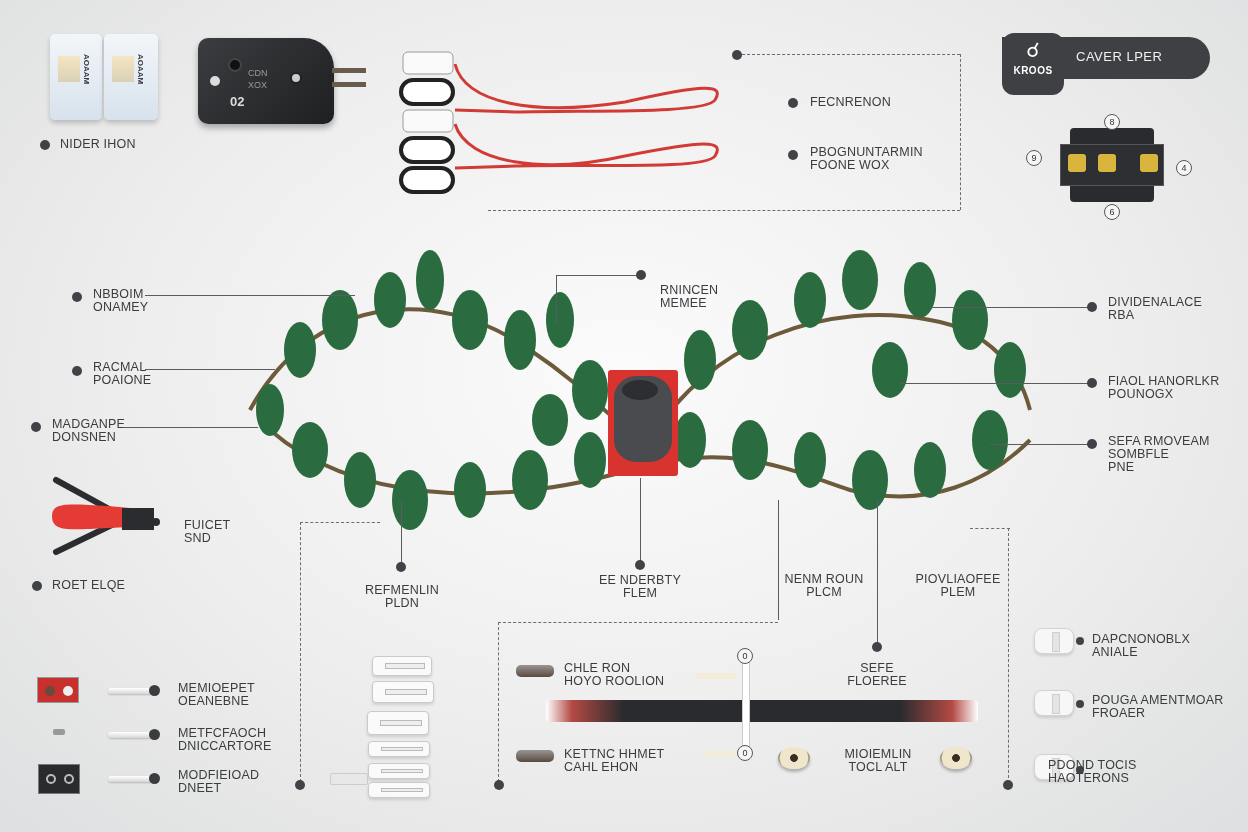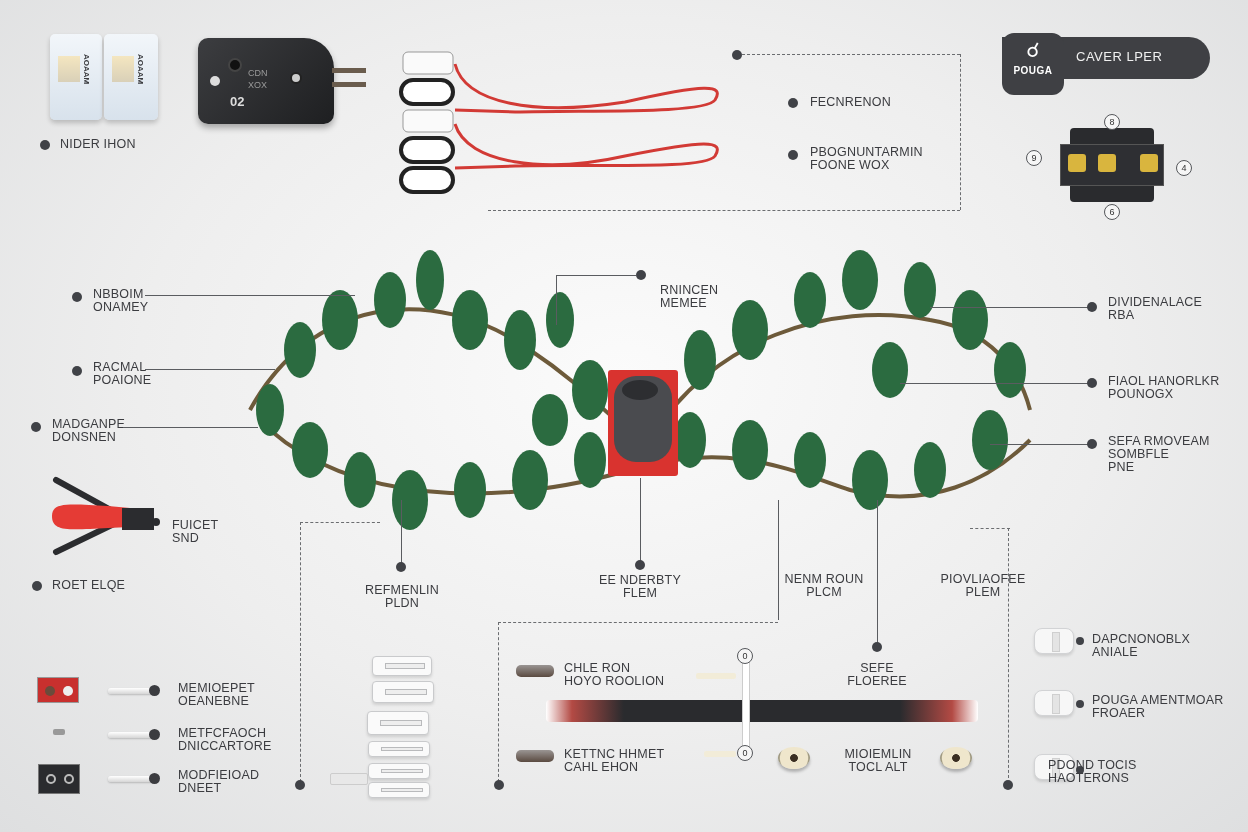--- a/index.html
+++ b/index.html
@@ -74,21 +74,21 @@
 <div class="dash-h" style="left:488px;top:210px;width:472px"></div>
 <div class="dot" style="left:788px;top:98px"></div>
 <div class="lbl" style="left:810px;top:96px">FECNRENON</div>
 <div class="dot" style="left:788px;top:150px"></div>
 <div class="lbl" style="left:810px;top:146px">PBOGNUNTARMIN
 FOONE WOX</div>
 
 <div class="badge"></div>
 <div class="badge-icon">
   <div class="sym">☌</div>
-  <div class="cap">POUGA</div>
+  <div class="cap">KROOS</div>
 </div>
 <div class="badge-text">CAVER LPER</div>
 
 <div class="abs" style="left:1060px;top:128px;width:104px;height:74px">
   <div class="abs" style="left:10px;top:0;width:84px;height:74px;background:#2a2b2e;border-radius:4px"></div>
   <div class="abs" style="left:0;top:16px;width:104px;height:42px;background:#2e2f33;border:1px solid #555"></div>
   <div class="abs" style="left:8px;top:26px;width:18px;height:18px;background:#d9b53e;border-radius:3px"></div>
   <div class="abs" style="left:38px;top:26px;width:18px;height:18px;background:#d9b53e;border-radius:3px"></div>
   <div class="abs" style="left:80px;top:26px;width:18px;height:18px;background:#d9b53e;border-radius:3px"></div>
 </div>
@@ -153,21 +153,21 @@
 DONSNEN</div>
 <div class="ln" style="left:123px;top:427px;width:135px;height:1px"></div>
 
 <svg class="abs" style="left:48px;top:476px" width="115" height="80" viewBox="0 0 115 80">
   <path d="M8 4 L70 38" stroke="#2b2c2f" stroke-width="6" stroke-linecap="round"></path>
   <path d="M8 76 L70 46" stroke="#2b2c2f" stroke-width="6" stroke-linecap="round"></path>
   <path d="M4 40 C4 26 20 28 60 30 L104 34 L104 50 L60 52 C20 54 4 56 4 40Z" fill="#e53b35"></path>
   <rect x="74" y="32" width="32" height="22" fill="#2b2c2f"></rect>
   <circle cx="108" cy="46" r="4" fill="#2b2c2f"></circle>
 </svg>
-<div class="lbl" style="left:172px;top:519px">FUICET
+<div class="lbl" style="left:184px;top:519px">FUICET
 SND</div>
 <div class="dot" style="left:32px;top:581px"></div>
 <div class="lbl" style="left:52px;top:579px">ROET ELQE</div>
 
 <div class="ln" style="left:556px;top:275px;width:80px;height:1px"></div>
 <div class="ln" style="left:556px;top:275px;width:1px;height:50px"></div>
 <div class="dot" style="left:636px;top:270px"></div>
 <div class="lbl" style="left:660px;top:284px">RNINCEN
 MEMEE</div>
 
@@ -190,21 +190,21 @@
 <div class="lbl c" style="left:360px;top:584px;width:84px">REFMENLIN
 PLDN</div>
 <div class="ln" style="left:640px;top:478px;width:1px;height:86px"></div>
 <div class="dot" style="left:635px;top:560px"></div>
 <div class="lbl c" style="left:590px;top:574px;width:100px">EE NDERBTY
 FLEM</div>
 <div class="ln" style="left:778px;top:500px;width:1px;height:120px"></div>
 <div class="lbl c" style="left:784px;top:573px;width:80px">NENM ROUN
 PLCM</div>
 <div class="ln" style="left:877px;top:500px;width:1px;height:144px"></div>
-<div class="lbl c" style="left:935px;top:573px;width:96px">PIOVLIAOFEE
+<div class="lbl c" style="left:910px;top:573px;width:96px">PIOVLIAOFEE
 PLEM</div>
 
 <div class="dash-h" style="left:300px;top:522px;width:80px"></div>
 <div class="dash-v" style="left:300px;top:522px;height:260px"></div>
 <div class="dot" style="left:295px;top:780px"></div>
 <div class="dash-h" style="left:498px;top:622px;width:280px"></div>
 <div class="dash-v" style="left:498px;top:622px;height:160px"></div>
 <div class="dot" style="left:494px;top:780px"></div>
 <div class="dash-h" style="left:970px;top:528px;width:40px"></div>
 <div class="dash-v" style="left:1008px;top:528px;height:250px"></div>

